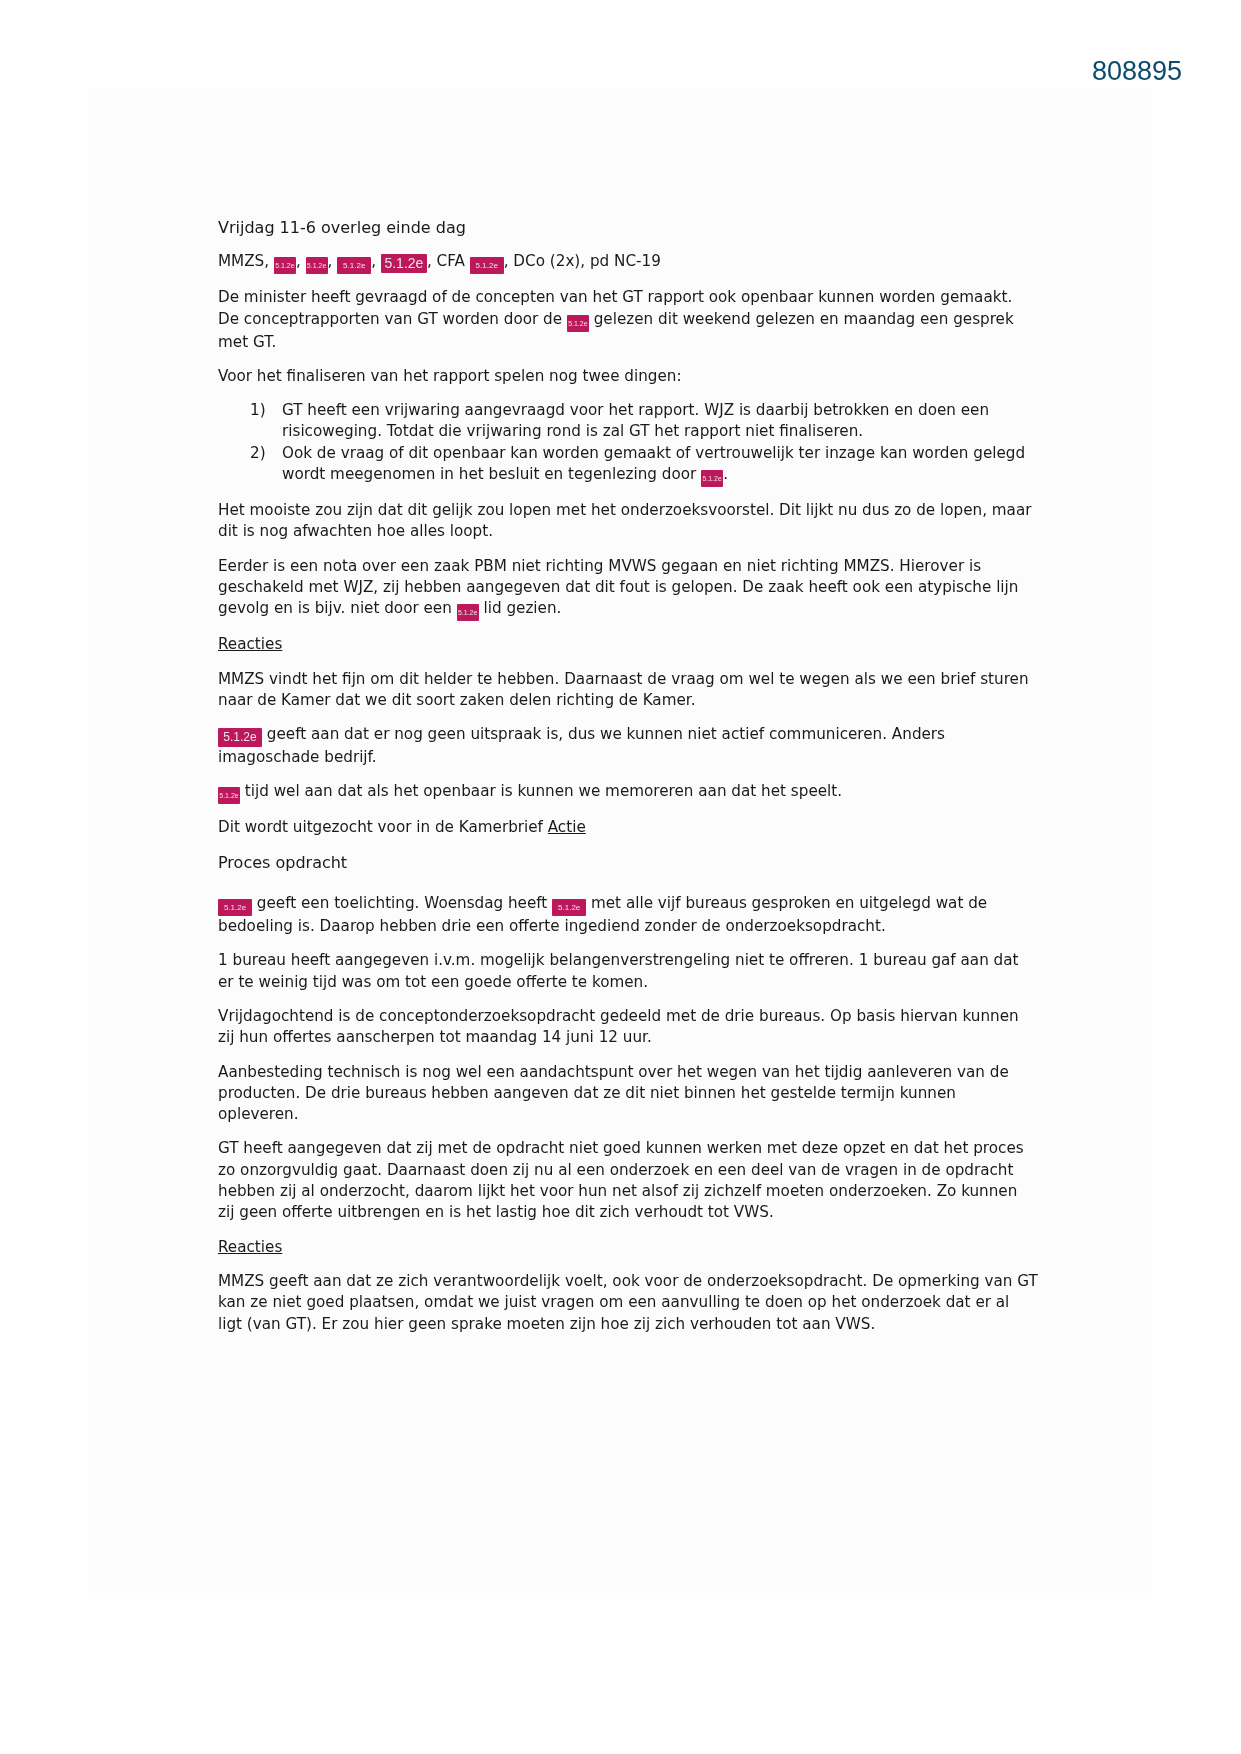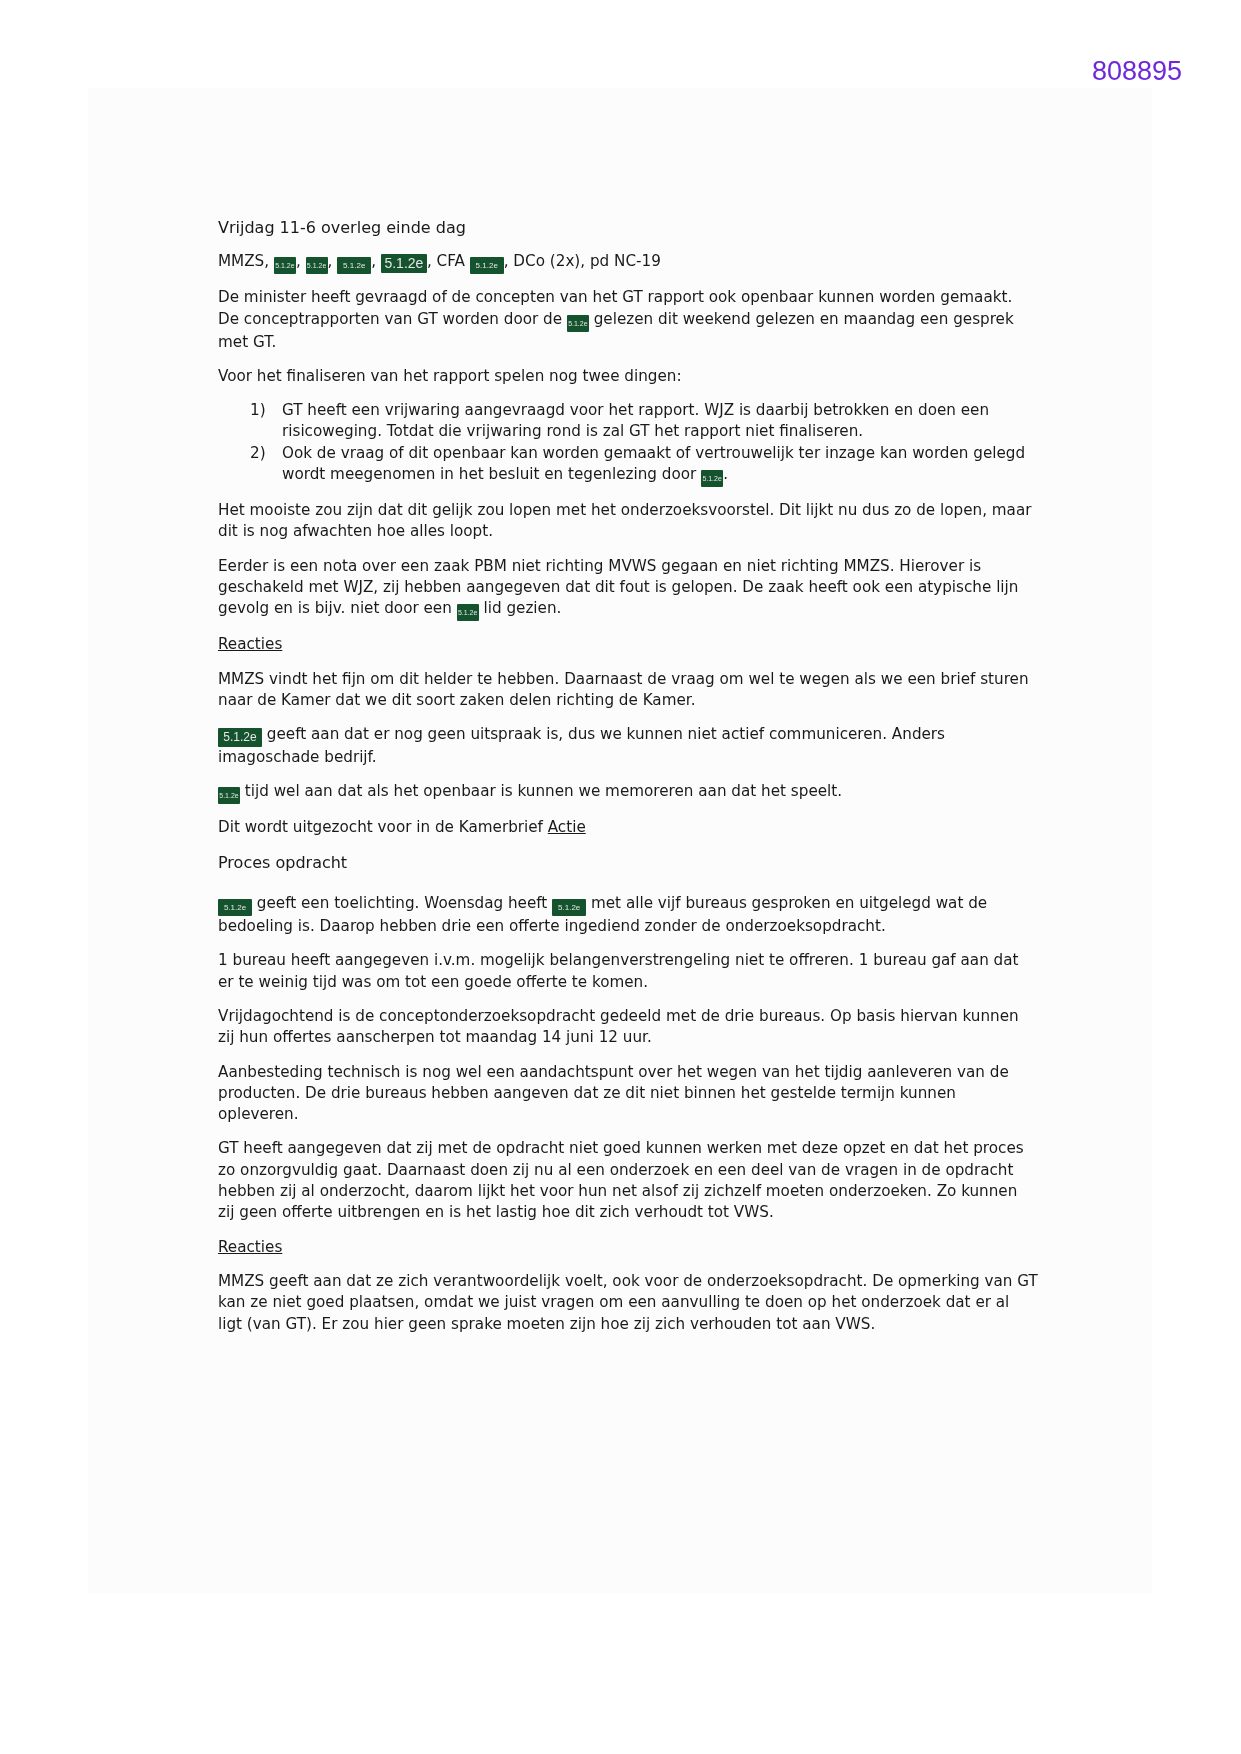--- a/index.html
+++ b/index.html
@@ -5,36 +5,36 @@
   html, body { margin: 0; padding: 0; }
   body {
     width: 1241px; height: 1754px; position: relative; overflow: hidden;
     background: #ffffff;
     font-family: "DejaVu Sans", sans-serif;
     color: #1a1a1a;
   }
   .doc-number {
     position: absolute; top: 56px; left: 1092px;
     font-family: "Liberation Sans", sans-serif;
-    font-size: 27px; color: #6d28d9;
+    font-size: 27px; color: #0c4a6e;
   }
   .page-bg {
     position: absolute; left: 88px; top: 88px; width: 1064px; height: 1505px;
     background: #fcfcfc;
   }
   .content {
     position: absolute; left: 218px; top: 217px; width: 820px;
     font-size: 15.2px; line-height: 21.3px;
   }
   .content p { margin: 0 0 13px 0; }
   .heading { font-weight: normal; font-size: 16px; margin: 0 0 12px 0; }
   .heading.proc { margin-top: 0; margin-bottom: 20px; }
   .u { text-decoration: underline; }
   .redact {
-    display: inline-block; background: #14532d; color: #e6e6e6;
+    display: inline-block; background: #be185d; color: #e6e6e6;
     font-family: "Liberation Sans", sans-serif;
     vertical-align: -2px; text-align: center; border-radius: 1px;
   }
   .r-sm { font-size: 7px; width: 22px; height: 17px; line-height: 17px; }
   .r-md { font-size: 8px; width: 34px; height: 17px; line-height: 17px; }
   .r-lg { font-size: 14px; width: 46px; height: 19px; line-height: 19px; }
   .r-md2 { font-size: 12px; width: 44px; height: 19px; line-height: 19px; }
   ol.items { margin: 0 0 13px 0; padding-left: 64px; list-style: none; }
   ol.items li { position: relative; margin: 0; }
   ol.items li .num { position: absolute; left: -32px; }

